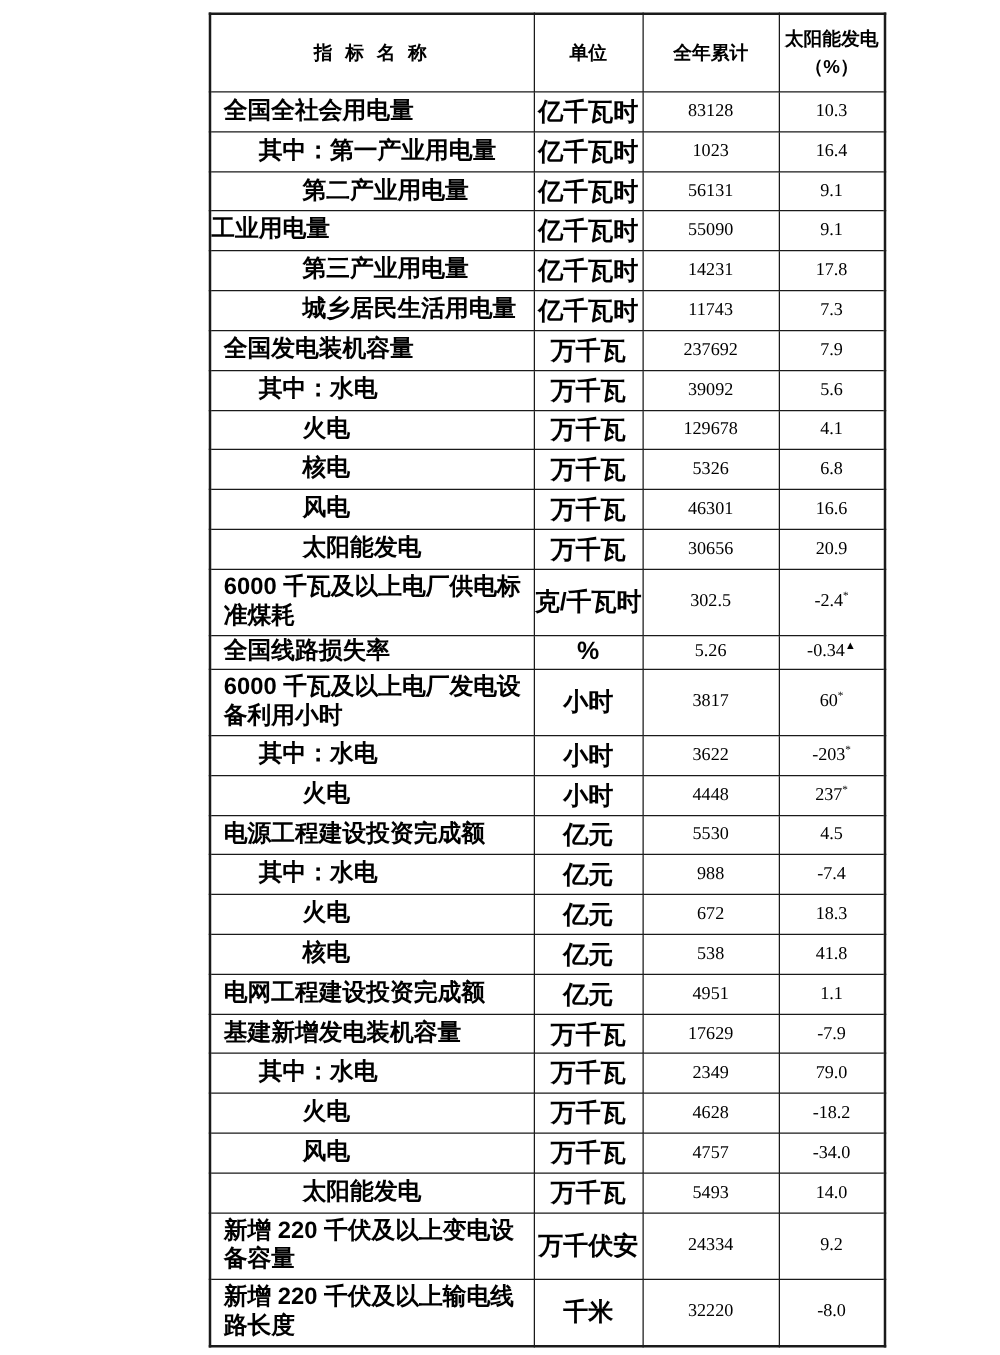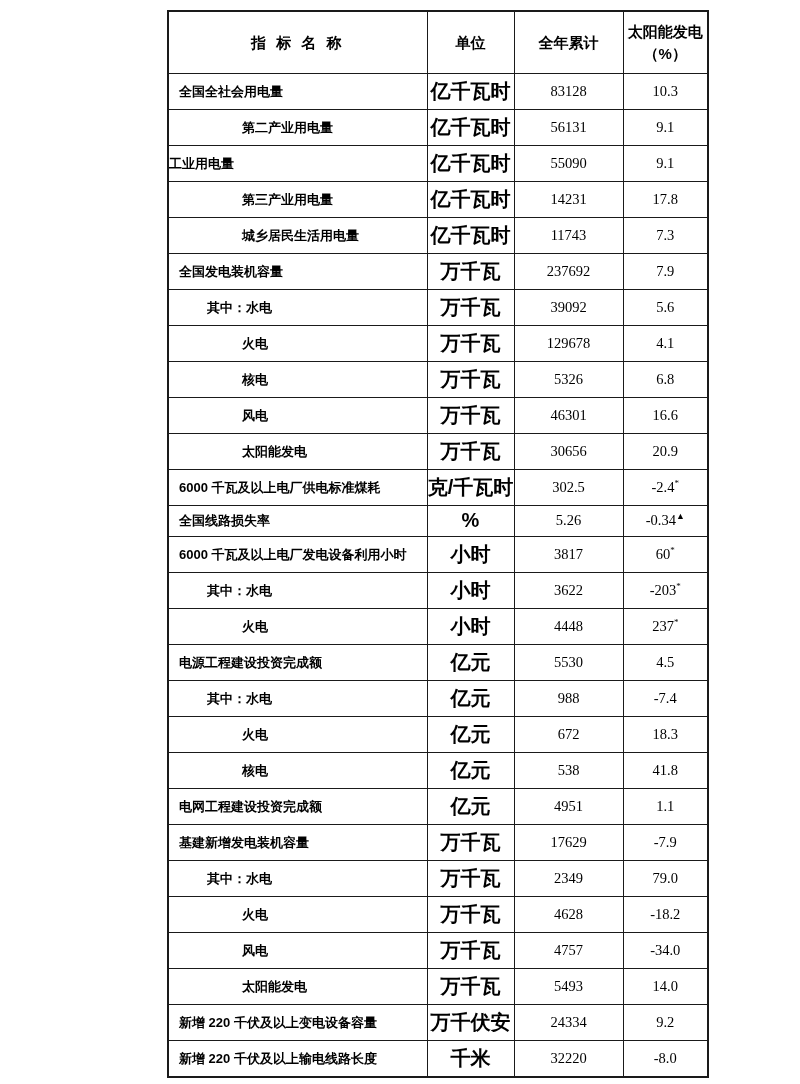--- a/index.html
+++ b/index.html
@@ -40,21 +40,21 @@
   }
   tr.header-row th {
     height: 61px;
     font-weight: 700;
     font-size: 15px;
     text-align: center;
     line-height: 1.45;
   }
   th.h-indicator { letter-spacing: 3px; }
   td.c-name {
-    font-size: 13px;
+    font-size: 19px;
     font-weight: 600;
     text-align: left;
     line-height: 1.2;
   }
   td.c-name.indent-0 { padding-left: 10px; }
   td.c-name.indent-1 { padding-left: 38px; }
   td.c-name.indent-2 { padding-left: 73px; font-family: Liberation Serif, serif; }
   td.c-name.indent-3 { }
   td.c-unit {
     font-size: 20px;
@@ -96,20 +96,26 @@
       </tr>
     </thead>
     <tbody>
         <tr>
           <td class="c-name indent-0">全国全社会用电量</td>
           <td class="c-unit">亿千瓦时</td>
           <td class="c-num">83128</td>
           <td class="c-num">10.3</td>
         </tr>
         <tr>
+          <td class="c-name indent-1">其中：第一产业用电量</td>
+          <td class="c-unit">亿千瓦时</td>
+          <td class="c-num">1023</td>
+          <td class="c-num">16.4</td>
+        </tr>
+        <tr>
           <td class="c-name indent-2">第二产业用电量</td>
           <td class="c-unit">亿千瓦时</td>
           <td class="c-num">56131</td>
           <td class="c-num">9.1</td>
         </tr>
         <tr>
           <td class="c-name indent-3">工业用电量</td>
           <td class="c-unit">亿千瓦时</td>
           <td class="c-num">55090</td>
           <td class="c-num">9.1</td>

